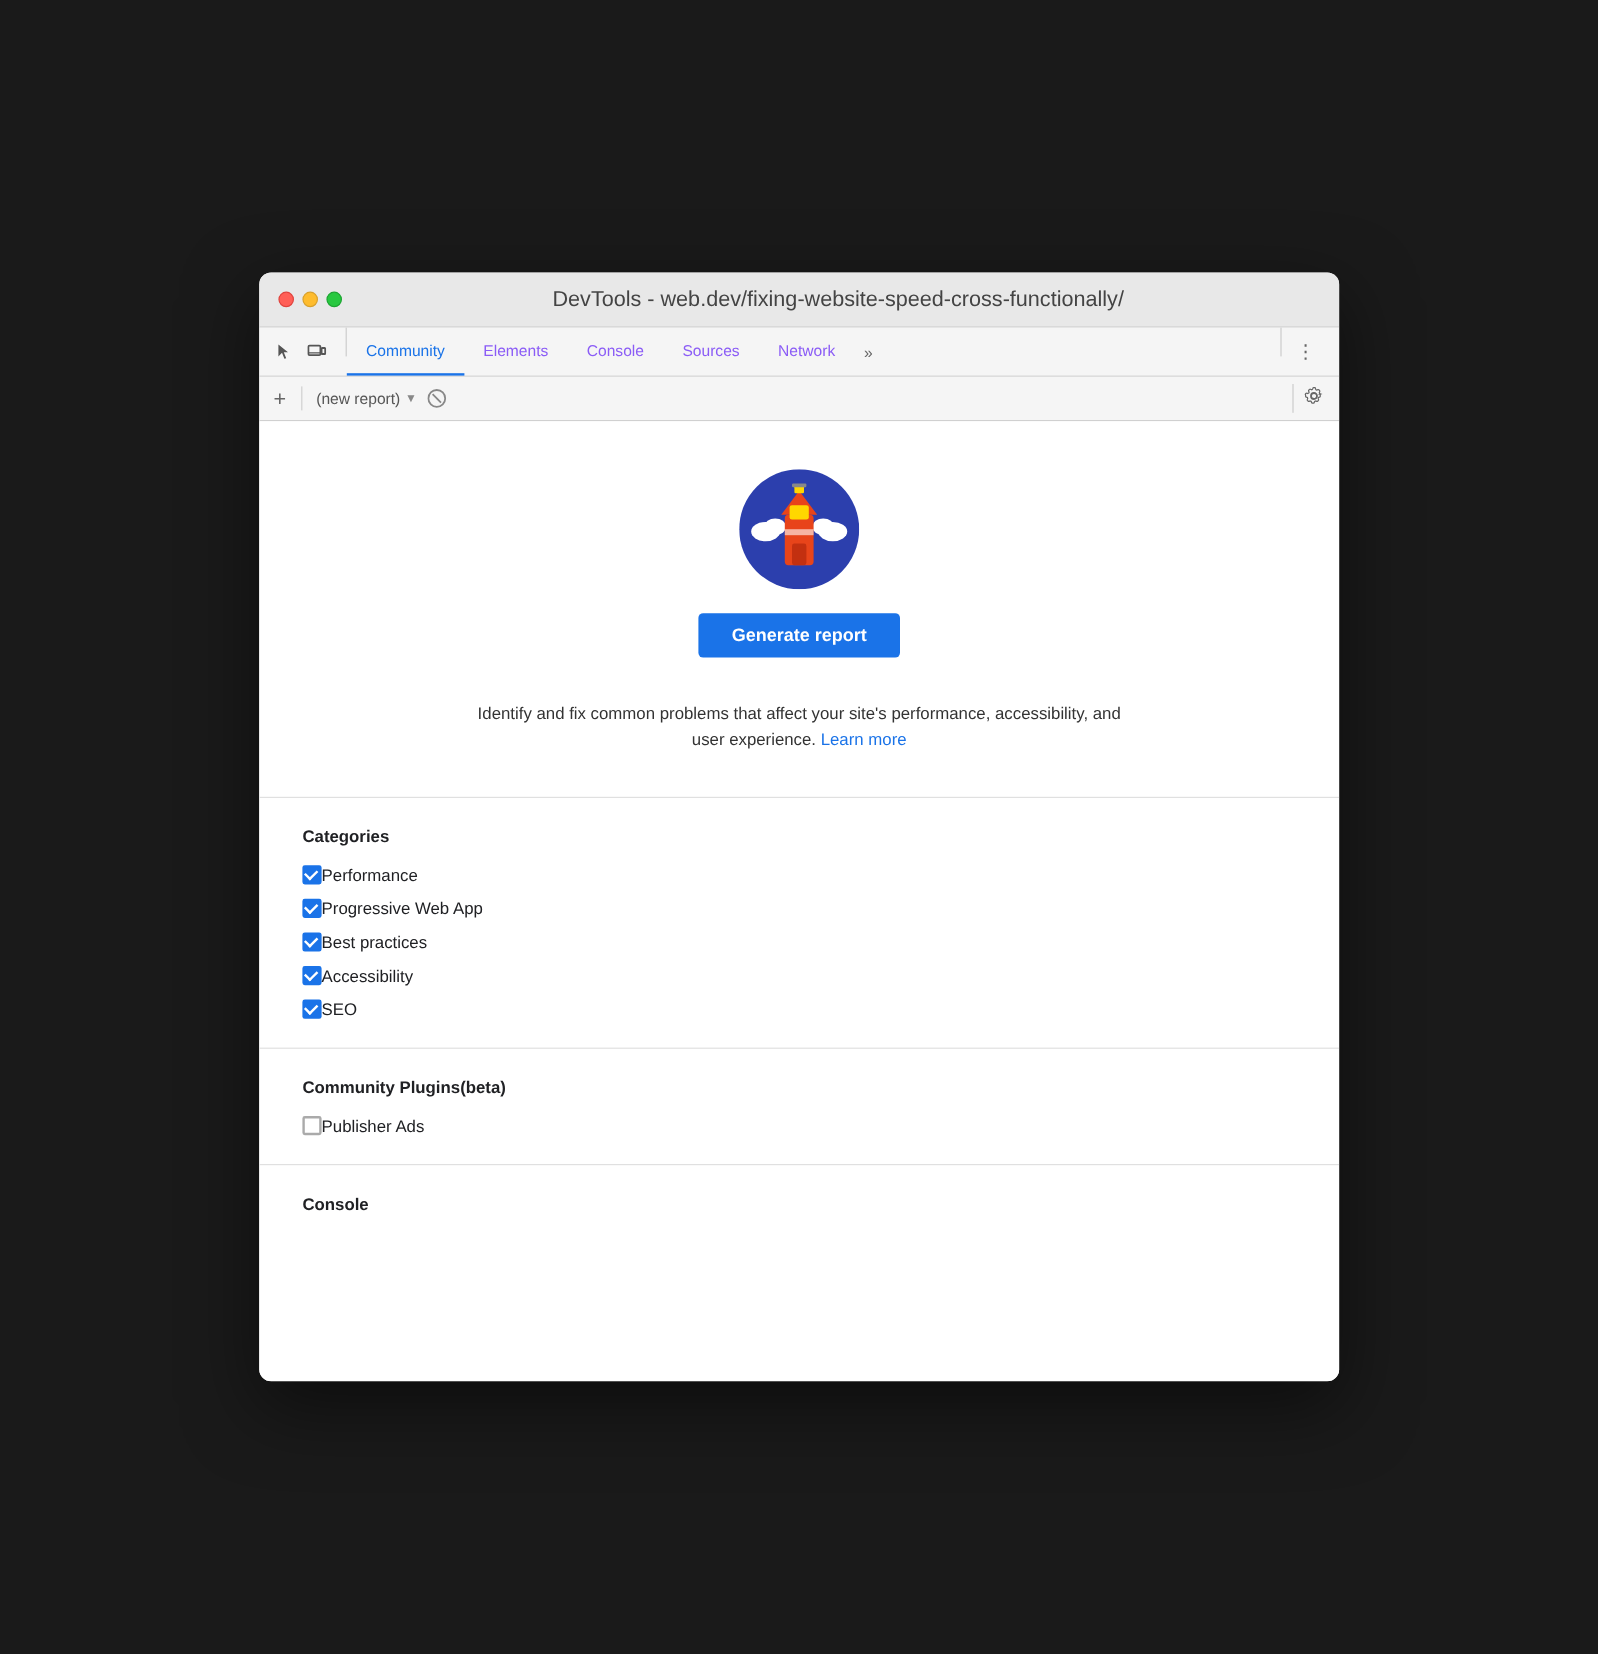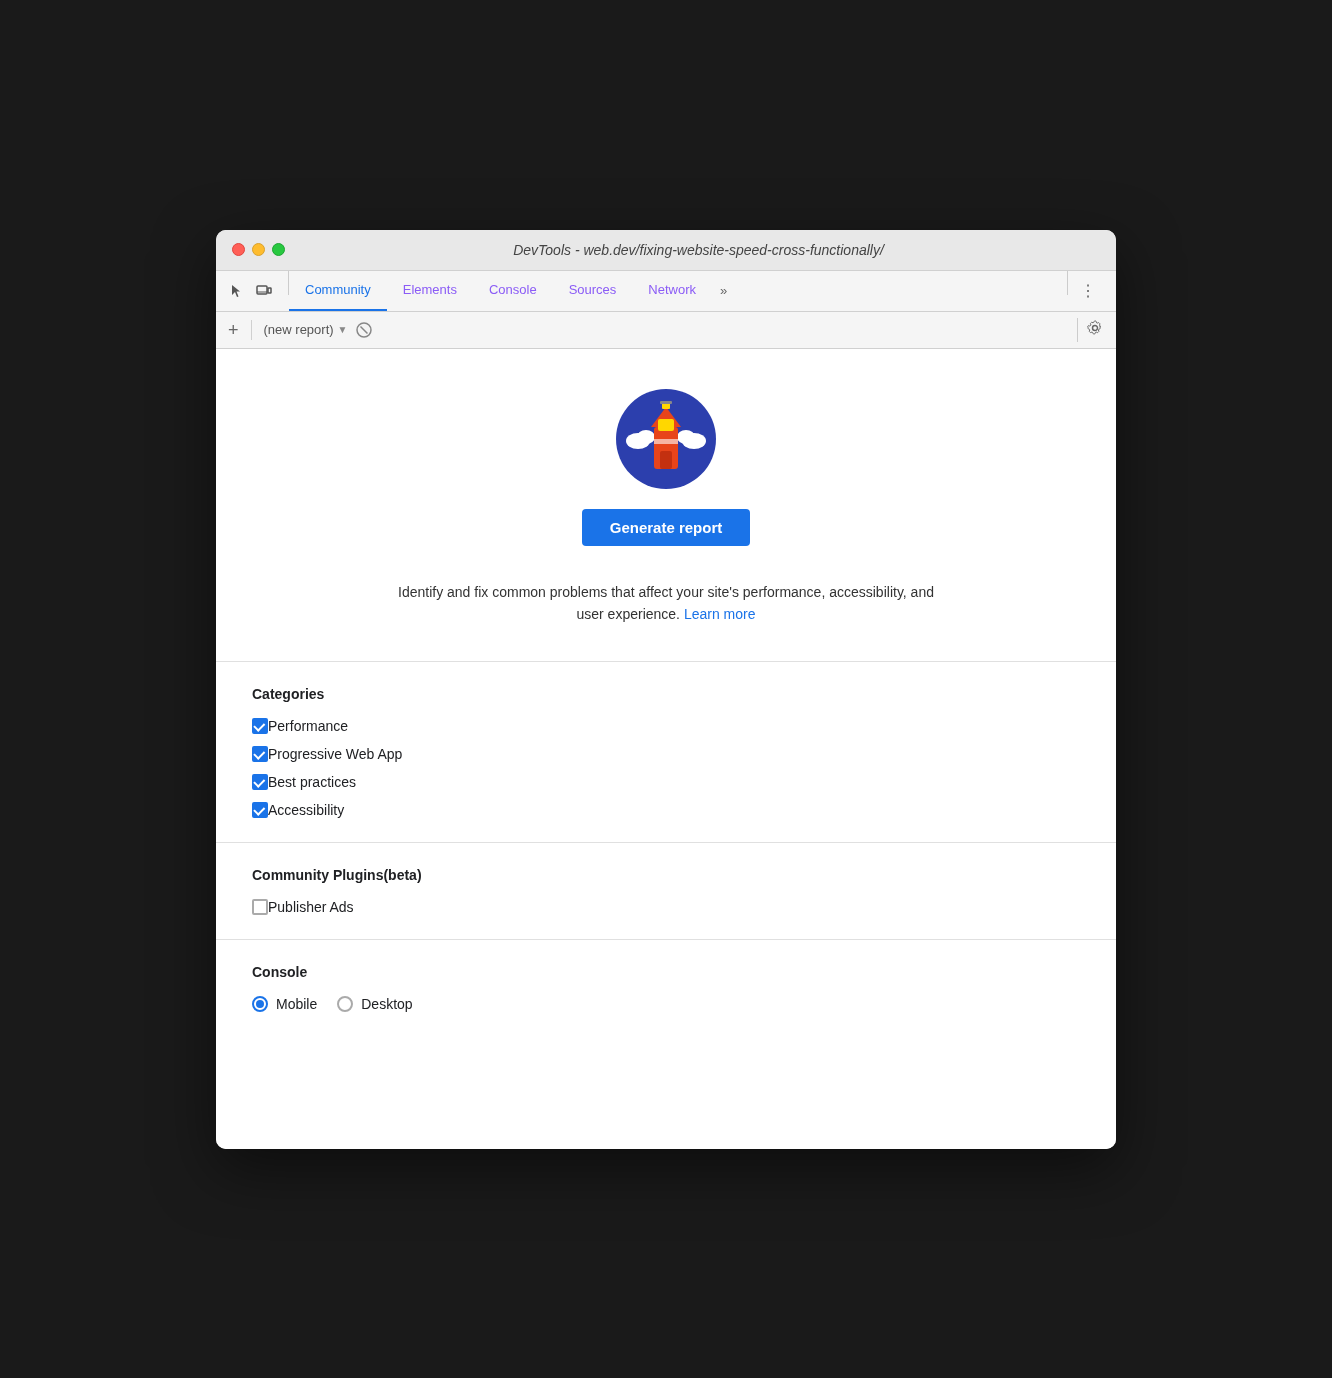--- a/index.html
+++ b/index.html
@@ -42,24 +42,23 @@
       border-radius: 50%;
     }
 
     .traffic-light.close { background: #ff5f57; border: 1px solid #e0443e; }
     .traffic-light.minimize { background: #febc2e; border: 1px solid #d9a12c; }
     .traffic-light.maximize { background: #28c840; border: 1px solid #1da532; }
 
     .title-text {
       flex: 1;
       text-align: center;
-      font-size: 14px;
+      font-size: 18px;
       color: #444;
       font-weight: 500;
-      font-style: italic;
     }
 
     .tabs-bar {
       background: #f5f5f5;
       display: flex;
       align-items: stretch;
       border-bottom: 1px solid #d0d0d0;
       padding: 0 8px;
     }
 
@@ -444,38 +443,32 @@
         <span>Progressive Web App</span>
       </div>
       <div class="checkbox-item">
         <div class="checkbox"></div>
         <span>Best practices</span>
       </div>
       <div class="checkbox-item">
         <div class="checkbox"></div>
         <span>Accessibility</span>
       </div>
+      <div class="checkbox-item">
+        <div class="checkbox"></div>
+        <span>SEO</span>
+      </div>
     </div>
 
     <div class="section">
       <div class="section-title">Community Plugins(beta)</div>
       <div class="checkbox-item">
         <div class="checkbox unchecked"></div>
         <span>Publisher Ads</span>
       </div>
     </div>
 
     <div class="section no-bottom-border">
       <div class="section-title">Console</div>
-      <div class="radio-group">
-        <div class="radio-item">
-          <div class="radio checked"></div>
-          <span>Mobile</span>
-        </div>
-        <div class="radio-item">
-          <div class="radio unchecked"></div>
-          <span>Desktop</span>
-        </div>
-      </div>
     </div>
 
   </div>
 </div>
 
 </body></html>

